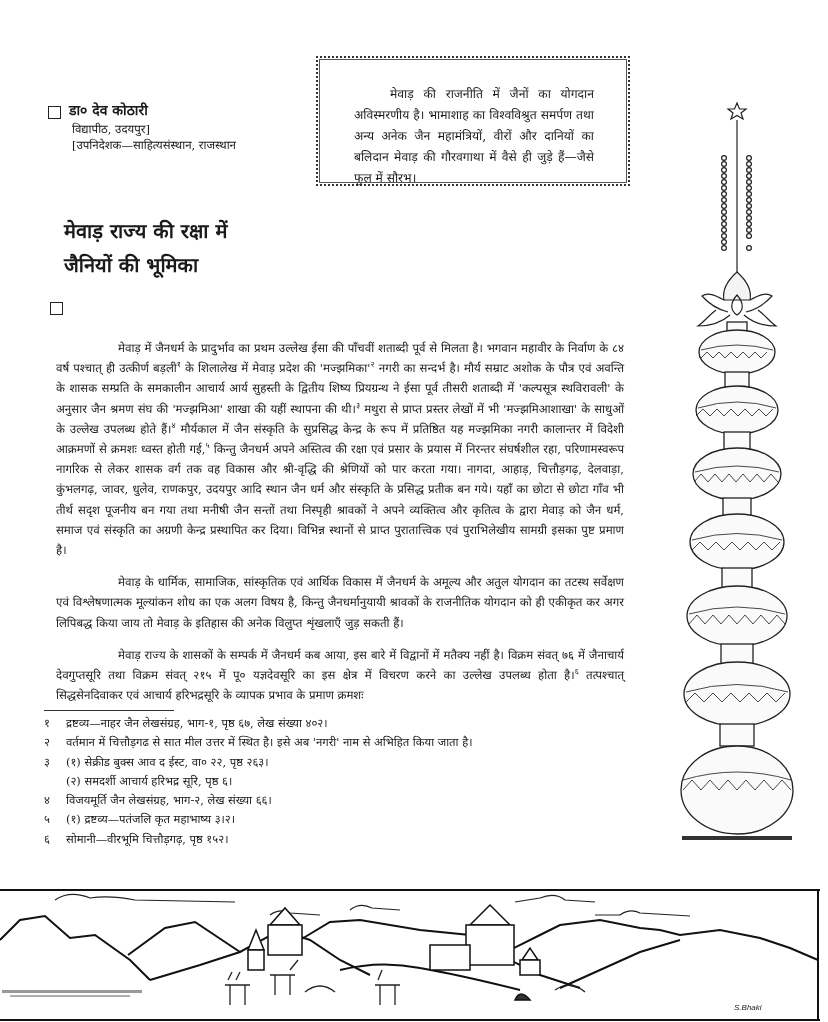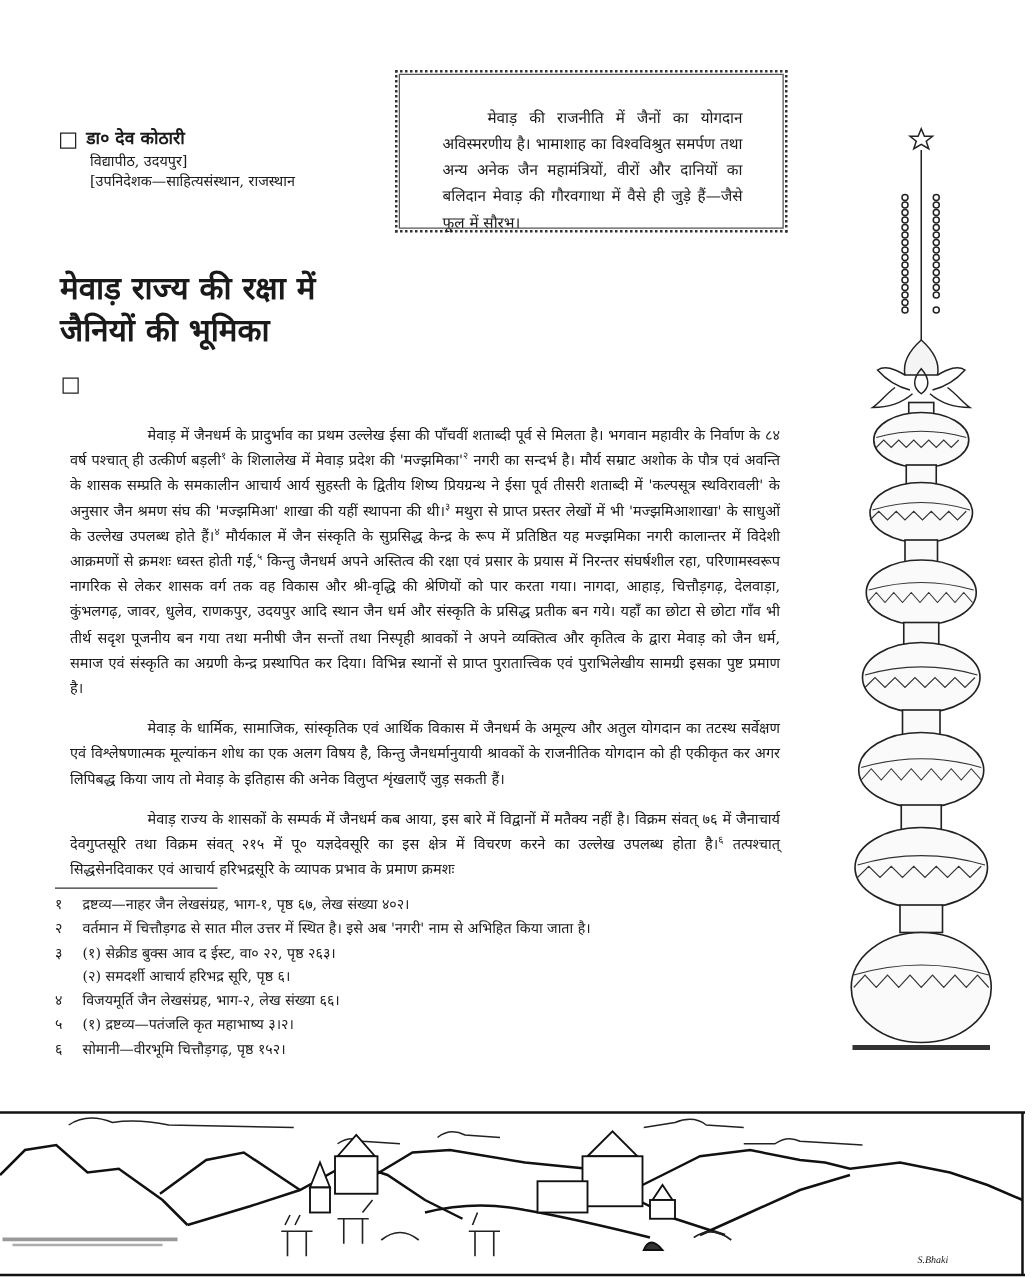--- a/index.html
+++ b/index.html
@@ -13,41 +13,41 @@
   .affil { font-size: 11.5px; margin-left: 24px; line-height: 16px; margin-top: 2px; }
 
   .quote-box {
     position: absolute; left: 316px; top: 56px; width: 314px; height: 130px;
     border: 2px dotted #333; padding: 10px 18px 8px 20px; box-sizing: border-box;
     outline: 1px solid #555; outline-offset: -4px;
     font-size: 12.2px; line-height: 21px; text-align: justify;
   }
   .quote-box p { margin: 16px; text-indent: 36px; }
 
-  .title { position: absolute; left: 48px; top: 214px; font-size: 25px; font-weight: bold; line-height: 34px; }
+  .title { position: absolute; left: 64px; top: 214px; font-size: 20px; font-weight: bold; line-height: 34px; }
   .title-sq { position: absolute; left: 50px; top: 302px; }
 
   .body-text {
     position: absolute; left: 44px; top: 326px; width: 592px;
     font-size: 11.6px; line-height: 20.2px; text-align: justify;
   }
   .body-text p { margin: 12px; text-indent: 62px; }
   sup { font-size: 8px; line-height: 0; }
 
   .rule { position: absolute; left: 44px; top: 710px; width: 130px; border-top: 1px solid #333; }
 
   .footnotes { position: absolute; left: 44px; top: 714px; width: 600px; font-size: 11.4px; line-height: 19.3px; }
   .fn { display: flex; }
   .fn .num { width: 22px; flex: none; }
   .fn .txt { flex: 1; }
   .fn.sub .num { visibility: hidden; }
 
   .pillar { position: absolute; left: 680px; top: 100px; width: 148px; height: 770px; }
   .landscape { position: absolute; left: 0; top: 880px; width: 828px; height: 142px; }
-  .sig { position: absolute; left: 734px; top: 1003px; font-size: 8px; font-style: italic; font-family: Liberation Serif, serif; }
+  .sig { position: absolute; left: 734px; top: 1003px; font-size: 8px; font-style: italic; font-family: Liberation Sans, sans-serif; }
 </style>
 </head>
 <body>
 
 <div class="author-block">
   <div class="author-name">
     <span class="sq"></span>
     <span>डा० देव कोठारी</span>
   </div>
   <div class="affil">

